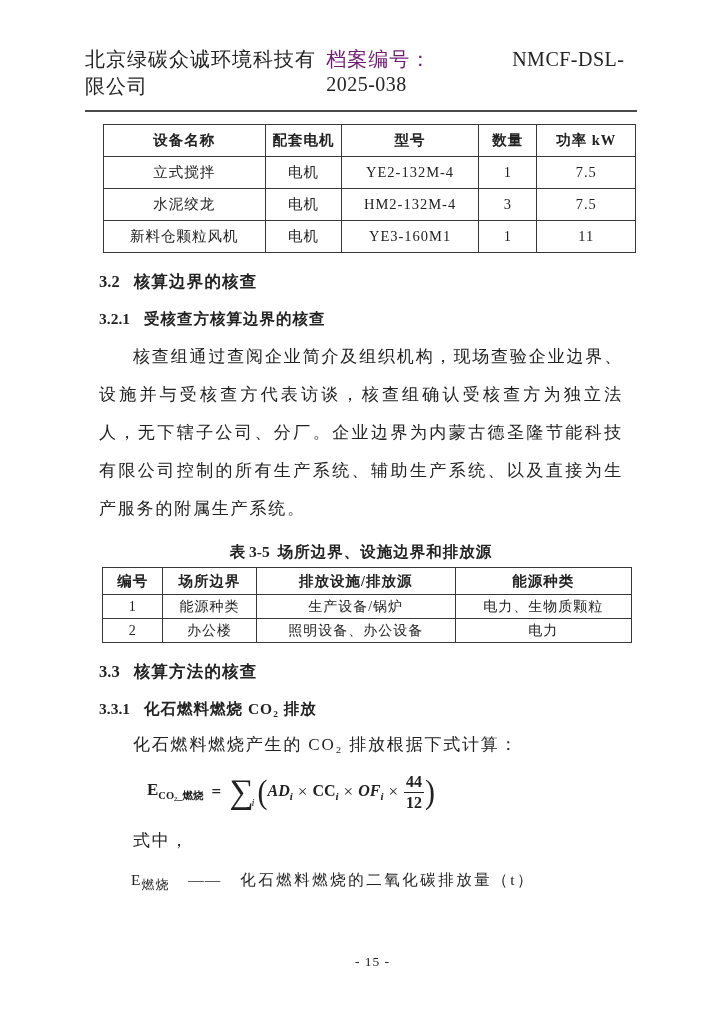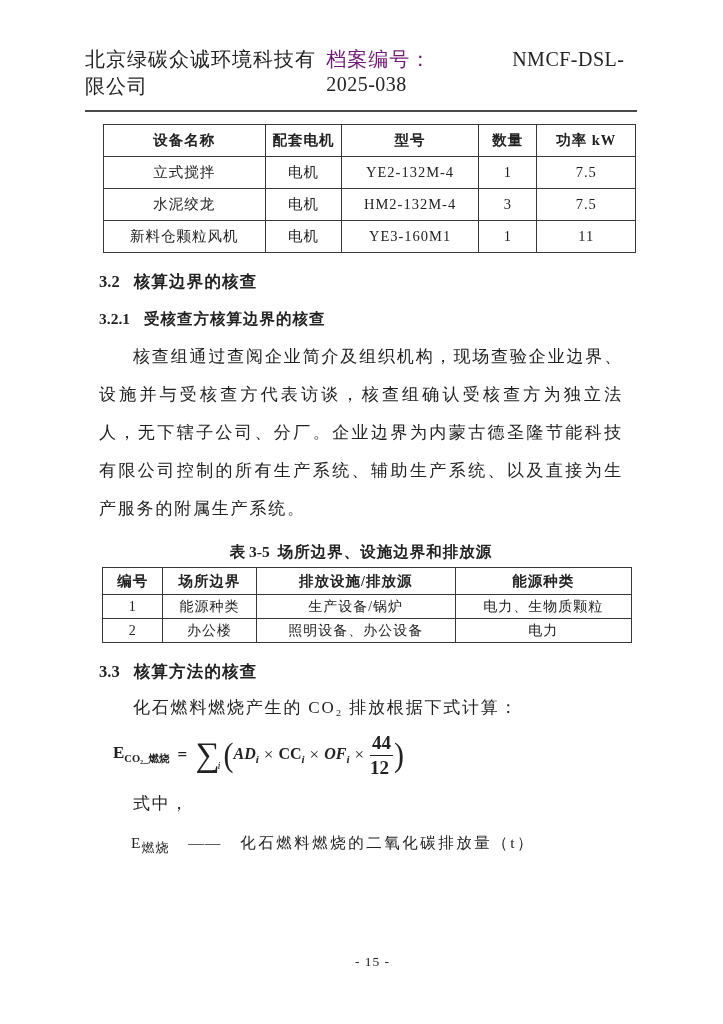--- a/index.html
+++ b/index.html
@@ -37,33 +37,33 @@
   .h3{font-weight:bold;font-size:15.5px;margin:16px 0 0 14px;letter-spacing:1px;}
   .h-num{margin-right:14px;letter-spacing:0;}
   
   .body-para{font-size:17px;line-height:38px;letter-spacing:1.8px;text-align:justify;
     text-indent:2em;margin:8px 0 0 14px;width:524px;}
   .indent-only{text-align:left;line-height:26px;margin-top:12px;}
   
   .table-caption{text-align:center;font-weight:bold;font-size:15.5px;margin-top:14px;letter-spacing:1px;}
   .cap-prefix{margin-right:8px;letter-spacing:0;}
   
-  .formula{margin:10px 0 0 28px;display:flex;align-items:center;height:48px;
+  .formula{margin:10px 0 0 62px;display:flex;align-items:center;height:48px;
     font-size:17px;font-weight:bold;letter-spacing:0;}
   .f-lhs-sub{font-size:10.5px;letter-spacing:0;}
   .f-eq{margin:0 8px;}
   .f-sum{display:inline-flex;align-items:flex-end;}
   .f-sigma{font-size:34px;font-weight:normal;line-height:.95;}
   .f-sigma-sub{font-size:11px;font-style:italic;margin:0 3px 0 -2px;font-weight:normal;}
   .f-paren{font-size:30px;font-weight:normal;transform:scaleY(1.12);line-height:1;}
   .f-term{font-size:16px;}
   .it{font-style:italic;}
   .f-term sub{font-size:11px;font-style:italic;}
   .f-times{margin:0 5px;font-weight:normal;}
-  .f-frac{display:inline-flex;flex-direction:column;align-items:flex-start;font-size:19px;line-height:1.25;margin:0 1px;}
+  .f-frac{display:inline-flex;flex-direction:column;align-items:center;font-size:16px;line-height:1.25;margin:0 1px;}
   .f-frac .num{border-bottom:1.3px solid #222;padding:0 2px;}
   
   .definition{font-size:15.5px;margin:16px 0 0 46px;letter-spacing:1px;}
   .def-sub{font-size:13px;}
   .def-dash{margin:0 14px;}
   .def-text{letter-spacing:2.5px;}
   
   .page-number{position:absolute;bottom:54px;left:0;right:0;text-align:center;
     font-size:13.5px;letter-spacing:1px;padding-left:22px;}
 </style>
@@ -151,20 +151,23 @@
           <td>照明设备、办公设备</td>
           <td>电力</td>
         </tr>
       </tbody>
     </table>
 
   <div class="h2">
     <span class="h-num">3.3</span><span>核算方法的核查</span>
   </div>
 
+  <div class="h3">
+    <span class="h-num">3.3.1</span><span>化石燃料燃烧 CO₂ 排放</span>
+  </div>
 
   <p class="body-para indent-only">化石燃料燃烧产生的 CO₂ 排放根据下式计算：</p>
 
   <div class="formula">
     <span class="f-lhs"><span>E</span><sub class="f-lhs-sub">CO₂_燃烧</sub></span>
     <span class="f-eq">=</span>
     <span class="f-sum">
         <span class="f-sigma">∑</span>
         <span class="f-sigma-sub">i</span>
       </span>

